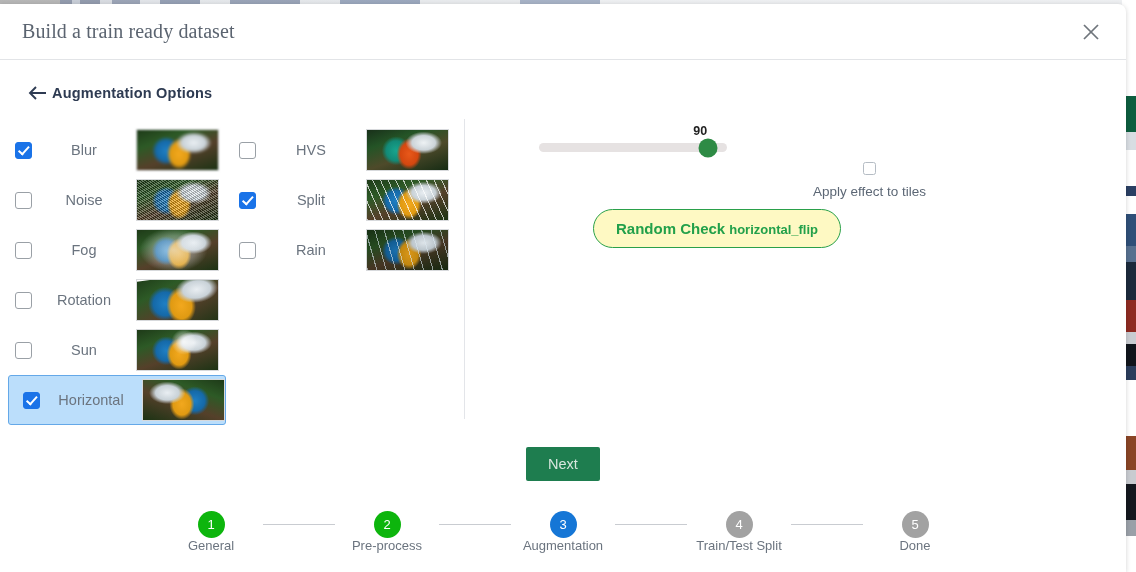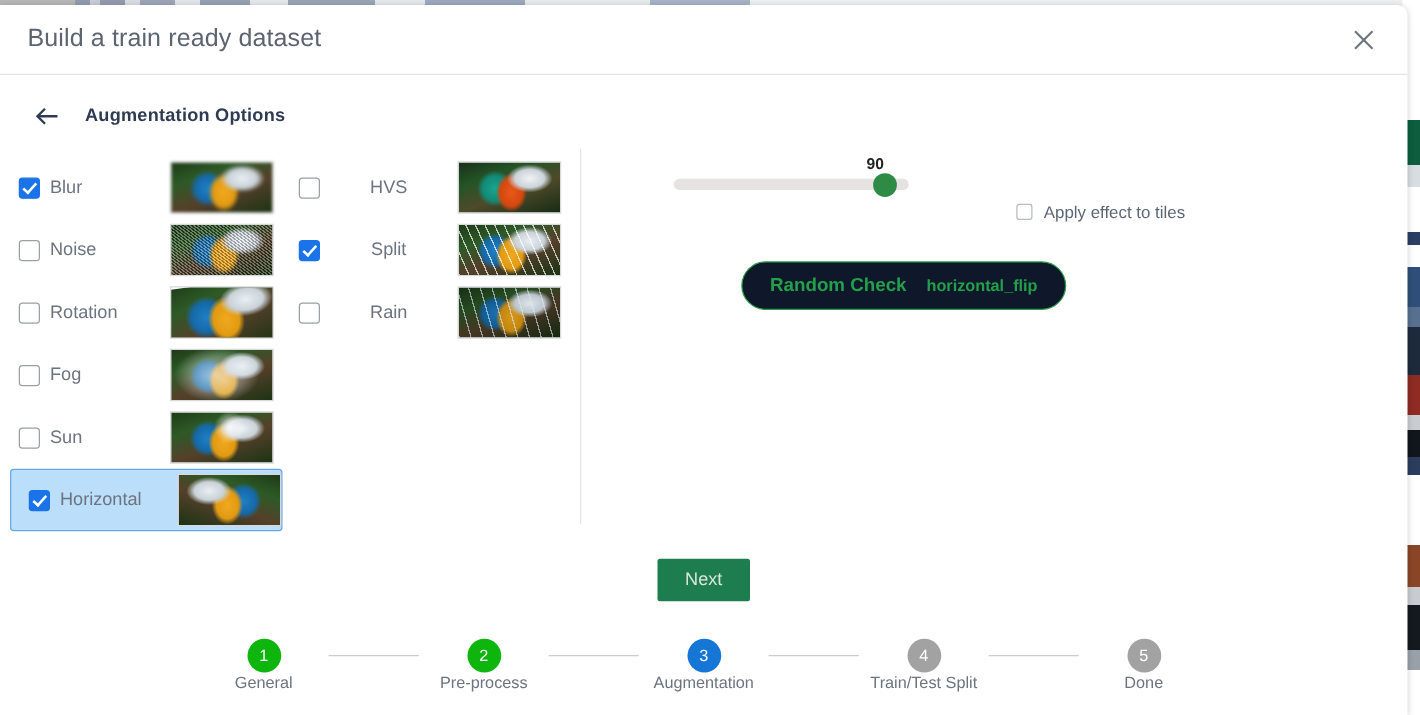--- a/index.html
+++ b/index.html
@@ -85,20 +85,21 @@
     box-shadow: 0 1px 5px rgba(0,0,0,.18);
     overflow: hidden;
   }
 
   .modal-header {
     position: relative;
     height: 55px;
     border-bottom: 1px solid #e2e4e7;
     display: flex;
     align-items: center;
+    font-family: Liberation Serif, serif;
   }
   .modal-title {
     margin-left: 22px;
     font-size: 20px;
     color: #5b6470;
     font-weight: 400;
     letter-spacing: .1px;
   }
   .close-btn {
     position: absolute;
@@ -108,21 +109,21 @@
     width: 26px; height: 26px;
     display: flex; align-items: center; justify-content: center;
     cursor: pointer;
   }
   .close-btn svg { display: block; }
 
   
   .section-head {
     display: flex;
     align-items: flex-end;
-    gap: 20px;
+    gap: 4px;
     margin: 25px 0 0 28px;
   }
   .back-arrow { width: 20px; height: 16px; display: block; }
   .section-title {
     font-size: 14.5px;
     font-weight: bold;
     color: #2e3b52;
     letter-spacing: .2px;
   }
 
@@ -182,20 +183,21 @@
     position: absolute;
     left: 4.6px; top: 1.6px;
     width: 4px; height: 8.5px;
     border: solid #fff;
     border-width: 0 2px 2px 0;
     transform: rotate(42deg);
   }
 
   .opt-label {
     flex: 1;
+    text-align: center;
     font-size: 14.5px;
     color: #6b747f;
     padding: 0 8px;
     white-space: nowrap;
   }
   .opt-col.second .opt-label { text-align: center; }
 
   .thumb {
     width: 83px;
     height: 42px;
@@ -318,20 +320,21 @@
     cursor: grab;
   }
 
   .tiles-check {
     position: absolute;
     top: 43px;
     left: 348px;
     display: flex;
     align-items: center;
     gap: 9px;
+    flex-direction: column;
   }
   .cbox-sm {
     width: 13px; height: 13px;
     border: 1.4px solid #b5bcc4;
     border-radius: 2.5px;
     box-sizing: border-box;
     background: #fff;
     cursor: pointer;
   }
   .tiles-label {
@@ -339,26 +342,26 @@
     color: #5c6775;
   }
 
   .random-btn {
     position: absolute;
     top: 90px;
     left: 128px;
     padding: 10px 22px;
     border: 1.4px solid #2aa04a;
     border-radius: 22px;
-    background: #0f172a;
+    background: #fef9c3;
     color: #22a04a;
     cursor: pointer;
     display: inline-flex;
     align-items: baseline;
-    gap: 16px;
+    gap: 4px;
     white-space: nowrap;
   }
   .random-btn .rb-main {
     font-size: 15px;
     font-weight: bold;
   }
   .random-btn .rb-sub {
     font-size: 13px;
     font-weight: bold;
   }
@@ -461,30 +464,30 @@
       </div>
 
       <div class="opt-row">
         <span class="cbox"></span>
         <span class="opt-label">Noise</span>
         <span class="thumb th-noise"></span>
       </div>
 
       <div class="opt-row">
         <span class="cbox"></span>
+        <span class="opt-label">Fog</span>
+        <span class="thumb th-fog"></span>
+      </div>
+
+      <div class="opt-row">
+        <span class="cbox"></span>
         <span class="opt-label">Rotation</span>
         <span class="thumb th-rot-wrap">
           <span class="thumb th-base th-rot" style="display:block;border:0;width:83px;height:42px;"></span>
         </span>
-      </div>
-
-      <div class="opt-row">
-        <span class="cbox"></span>
-        <span class="opt-label">Fog</span>
-        <span class="thumb th-fog"></span>
       </div>
 
       <div class="opt-row">
         <span class="cbox"></span>
         <span class="opt-label">Sun</span>
         <span class="thumb th-sun"></span>
       </div>
 
       <div class="opt-row selected-hl">
         <span class="cbox checked"></span>

